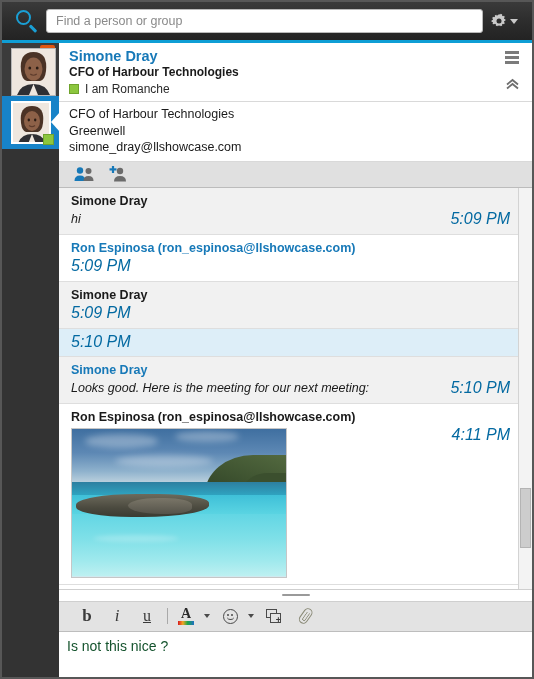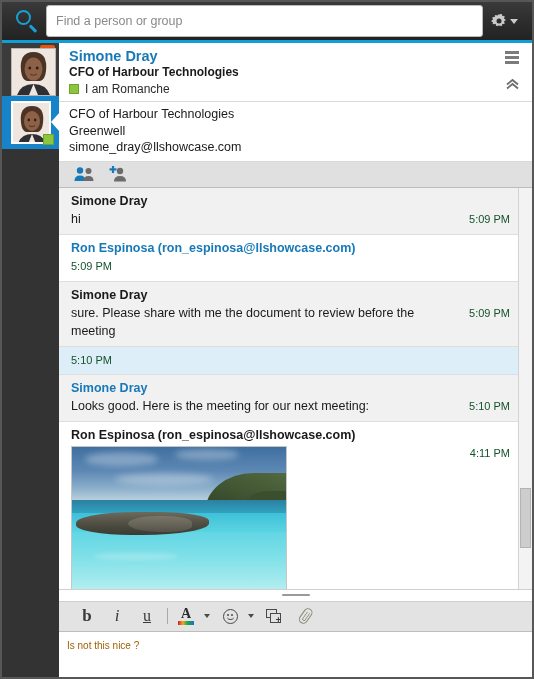--- a/index.html
+++ b/index.html
@@ -23,21 +23,21 @@
   .search-icon{width:30px;height:30px;flex:0 0 30px;position:relative;margin-left:2px;}
   .search-icon .ring{
     position:absolute;left:4px;top:4px;width:15px;height:15px;border-radius:50%;
     border:2.5px solid #1a9fd4;box-sizing:border-box;
   }
   .search-icon .handle{
     position:absolute;left:18px;top:18px;width:9px;height:2.5px;background:#1a9fd4;
     transform:rotate(45deg);transform-origin:left center;border-radius:1px;
   }
   .search-box{
-    flex:1;height:32px;background:#ffffff;border:1px solid #b9b9b9;border-radius:3px;
+    flex:1;height:24px;background:#ffffff;border:1px solid #b9b9b9;border-radius:3px;
     margin:0 8px 0 4px;display:flex;align-items:center;box-sizing:border-box;padding:0 7px;
   }
   .search-box input{
     border:0;outline:0;width:100%;font-family:"Liberation Sans",sans-serif;
     font-size:12.5px;color:#333;background:transparent;
   }
   .search-box input::placeholder{color:#8a8a8a;}
   .gear-wrap{display:flex;align-items:center;gap:3px;padding-right:6px;cursor:pointer;}
   .gear{width:16px;height:16px;position:relative;}
   .caret-sm{
@@ -126,24 +126,24 @@
   .tscroll{position:absolute;left:0;top:0;right:14px;bottom:0;overflow:hidden;}
   .msg{
     border-bottom:1px solid #dedede;padding:5px 8px 6px 12px;position:relative;
     box-sizing:border-box;
   }
   .msg.shade{background:#f1f1f1;}
   .msg.white{background:#ffffff;}
   .msg.sysrow{background:#ddeef8;padding:4px 8px 5px 12px;}
   .msg-sender{font-size:12.5px;font-weight:bold;line-height:17px;color:#1a1a1a;}
   .msg-sender.blue{color:#1779b8;}
-  .msg-line{display:flex;align-items:flex-start;justify-content:space-between;gap:24px;}
+  .msg-line{display:flex;align-items:flex-start;justify-content:space-between;gap:24px;font-style:italic;}
   .msg-body{font-size:12.5px;color:#1a1a1a;line-height:18px;flex:1;}
   .msg-body.sys{font-size:11.5px;}
-  .msg-time{font-size:11px;color:#14532d;white-space:nowrap;line-height:18px;padding-top:0;}
+  .msg-time{font-size:16px;color:#0369a1;white-space:nowrap;line-height:18px;padding-top:0;}
 
   
   .pic-wrap{
     width:216px;height:150px;border:1px solid #c6c6c6;background:#cfe9ef;
     overflow:hidden;position:relative;box-sizing:border-box;margin-top:2px;
   }
   .pic-sky{position:absolute;left:0;top:0;width:100%;height:36%;
     background:linear-gradient(180deg,#3f6fa0 0%,#5d88b4 45%,#8fb2cd 80%,#b9cfdd 100%);}
   .pic-cloud{position:absolute;background:rgba(255,255,255,.30);border-radius:50%;filter:blur(3px);}
   .pic-land{
@@ -228,21 +228,21 @@
   .clip .inner{
     position:absolute;left:4.6px;top:4px;width:4px;height:10px;
     border:1.6px solid #8a8a77;border-top:0;border-radius:0 0 3px 3px;box-sizing:border-box;
   }
 
   
   .compose{
     height:62px;background:#ffffff;padding:6px 8px 0 8px;box-sizing:border-box;
   }
   .compose .txt{
-    font-size:10px;color:#a16207;line-height:16px;outline:none;
+    font-size:14px;color:#14532d;line-height:16px;outline:none;
   }
   .vscroll{
     position:absolute;right:0;top:0;width:14px;height:100%;background:#f3f3f3;
     border-left:1px solid #d3d3d3;box-sizing:border-box;
   }
   .vthumb{
     position:absolute;left:1px;top:0;width:11px;height:60px;background:#cdcdcd;
     border:1px solid #b4b4b4;box-sizing:border-box;
   }
 </style>
@@ -385,21 +385,20 @@
         <div class="msg white">
           <div class="msg-sender blue">Ron Espinosa (ron_espinosa@llshowcase.com)</div>
           <div class="msg-line">
             <div class="msg-time">5:09 PM</div>
           </div>
         </div>
 
         <div class="msg shade">
           <div class="msg-sender">Simone Dray</div>
           <div class="msg-line">
-            <div class="msg-body">sure. Please share with me the document to review before the meeting</div>
             <div class="msg-time">5:09 PM</div>
           </div>
         </div>
 
         <div class="msg sysrow">
           <div class="msg-line">
             <div class="msg-time">5:10 PM</div>
           </div>
         </div>
 

